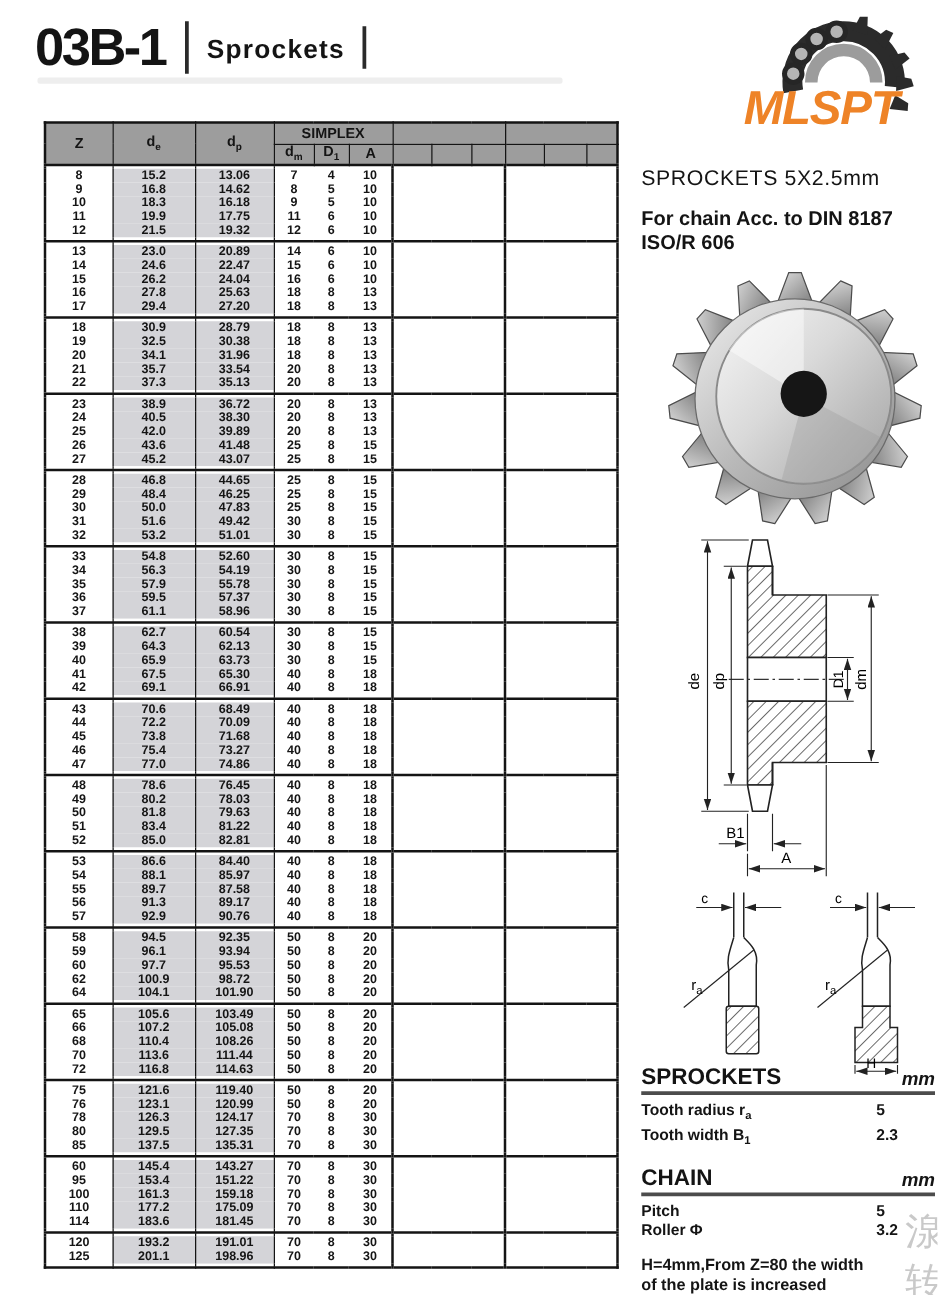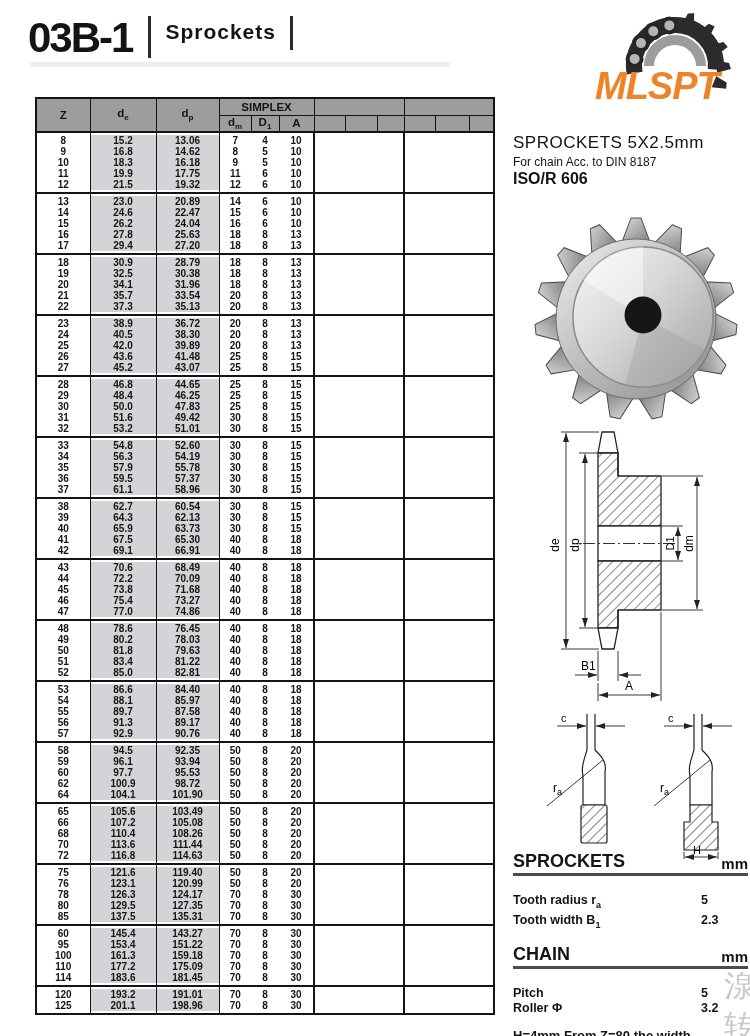--- a/index.html
+++ b/index.html
@@ -1,20 +1,20 @@
 <!DOCTYPE html>
 <html><head>
 <meta charset="utf-8">
 <style>
   * { margin:0; padding:0; box-sizing:border-box; }
   html,body { width:750px; height:1036px; background:#ffffff; overflow:hidden; position:relative;
               font-family:"Liberation Sans", sans-serif; color:#141414; }
 
   
-  .title-block { position:absolute; left:28px; top:16px; display:flex; align-items:flex-start; }
+  .title-block { position:absolute; left:28px; top:16px; display:flex; align-items:center; }
   .title-main { font-size:42px; font-weight:bold; letter-spacing:-2px; line-height:44px; }
   .title-bar { width:3px; height:42px; background:#2a2a2a; margin:0 14px 0 16px; }
   .title-bar2 { width:3px; height:34px; background:#2a2a2a; margin-left:14px; }
   .title-sub { font-size:21px; font-weight:bold; letter-spacing:1px; padding-top:4px; }
   .title-smudge { position:absolute; left:30px; top:62px; width:420px; height:5px;
                   background:#bdbdbd; opacity:0.25; border-radius:2px; }
 
   
   .logo { position:absolute; left:593px; top:4px; }
   .logo text { font-family:"Liberation Sans", sans-serif; }
@@ -33,34 +33,34 @@
   td.cz  { border-right:1.5px solid #141414; }
   td.cde { border-right:1.5px solid #141414; }
   td.cdp { border-right:1.5px solid #141414; }
   td.ca  { border-right:2px solid #141414; }
   td.g1  { border-right:2px solid #141414; }
   .sheet-table tbody { border-top:2px solid #141414; }
 
   
   .prod-head { position:absolute; left:513px; top:133px; width:235px; }
   .prod-title { font-size:17px; font-weight:normal; letter-spacing:0.5px; }
-  .prod-line { font-size:12px; font-weight:normal; margin-top:2px; }
+  .prod-line { font-size:16px; font-weight:bold; margin-top:14px; }
   .prod-line2 { font-size:16px; font-weight:bold; margin-top:1px; }
 
   .photo-svg { position:absolute; left:531px; top:216px; }
   .drawing-svg { position:absolute; left:513px; top:423px; }
   .detail-left-svg { position:absolute; left:541px; top:710px; }
   .detail-right-svg { position:absolute; left:646px; top:710px; }
 
   .specs { position:absolute; left:513px; top:851px; width:235px; }
   .spec-heading { display:flex; justify-content:space-between; align-items:flex-end;
                   font-weight:bold; font-size:18px; border-bottom:3px solid #4c4c4c;
                   padding-bottom:1px; }
-  .spec-unit { font-size:15px; }
-  .spec-rows { margin-top:17px; margin-bottom:12px; }
+  .spec-unit { font-size:15px;font-style:italic; }
+  .spec-rows { margin-top:5px; margin-bottom:12px; }
   .spec-row { display:flex; font-size:12.5px; font-weight:bold; line-height:15px; }
   .spec-label { width:160px; }
   .spec-label sub { font-size:9px; }
   .spec-value { margin-left:28px; }
   .spec-note { font-size:13px; font-weight:bold; line-height:16px; margin-top:10px;
                white-space:pre-line; }
 
   .watermark { position:absolute; left:724px; top:966px; color:#c9c9c9; font-size:30px;
                line-height:40px; width:40px; }
 

